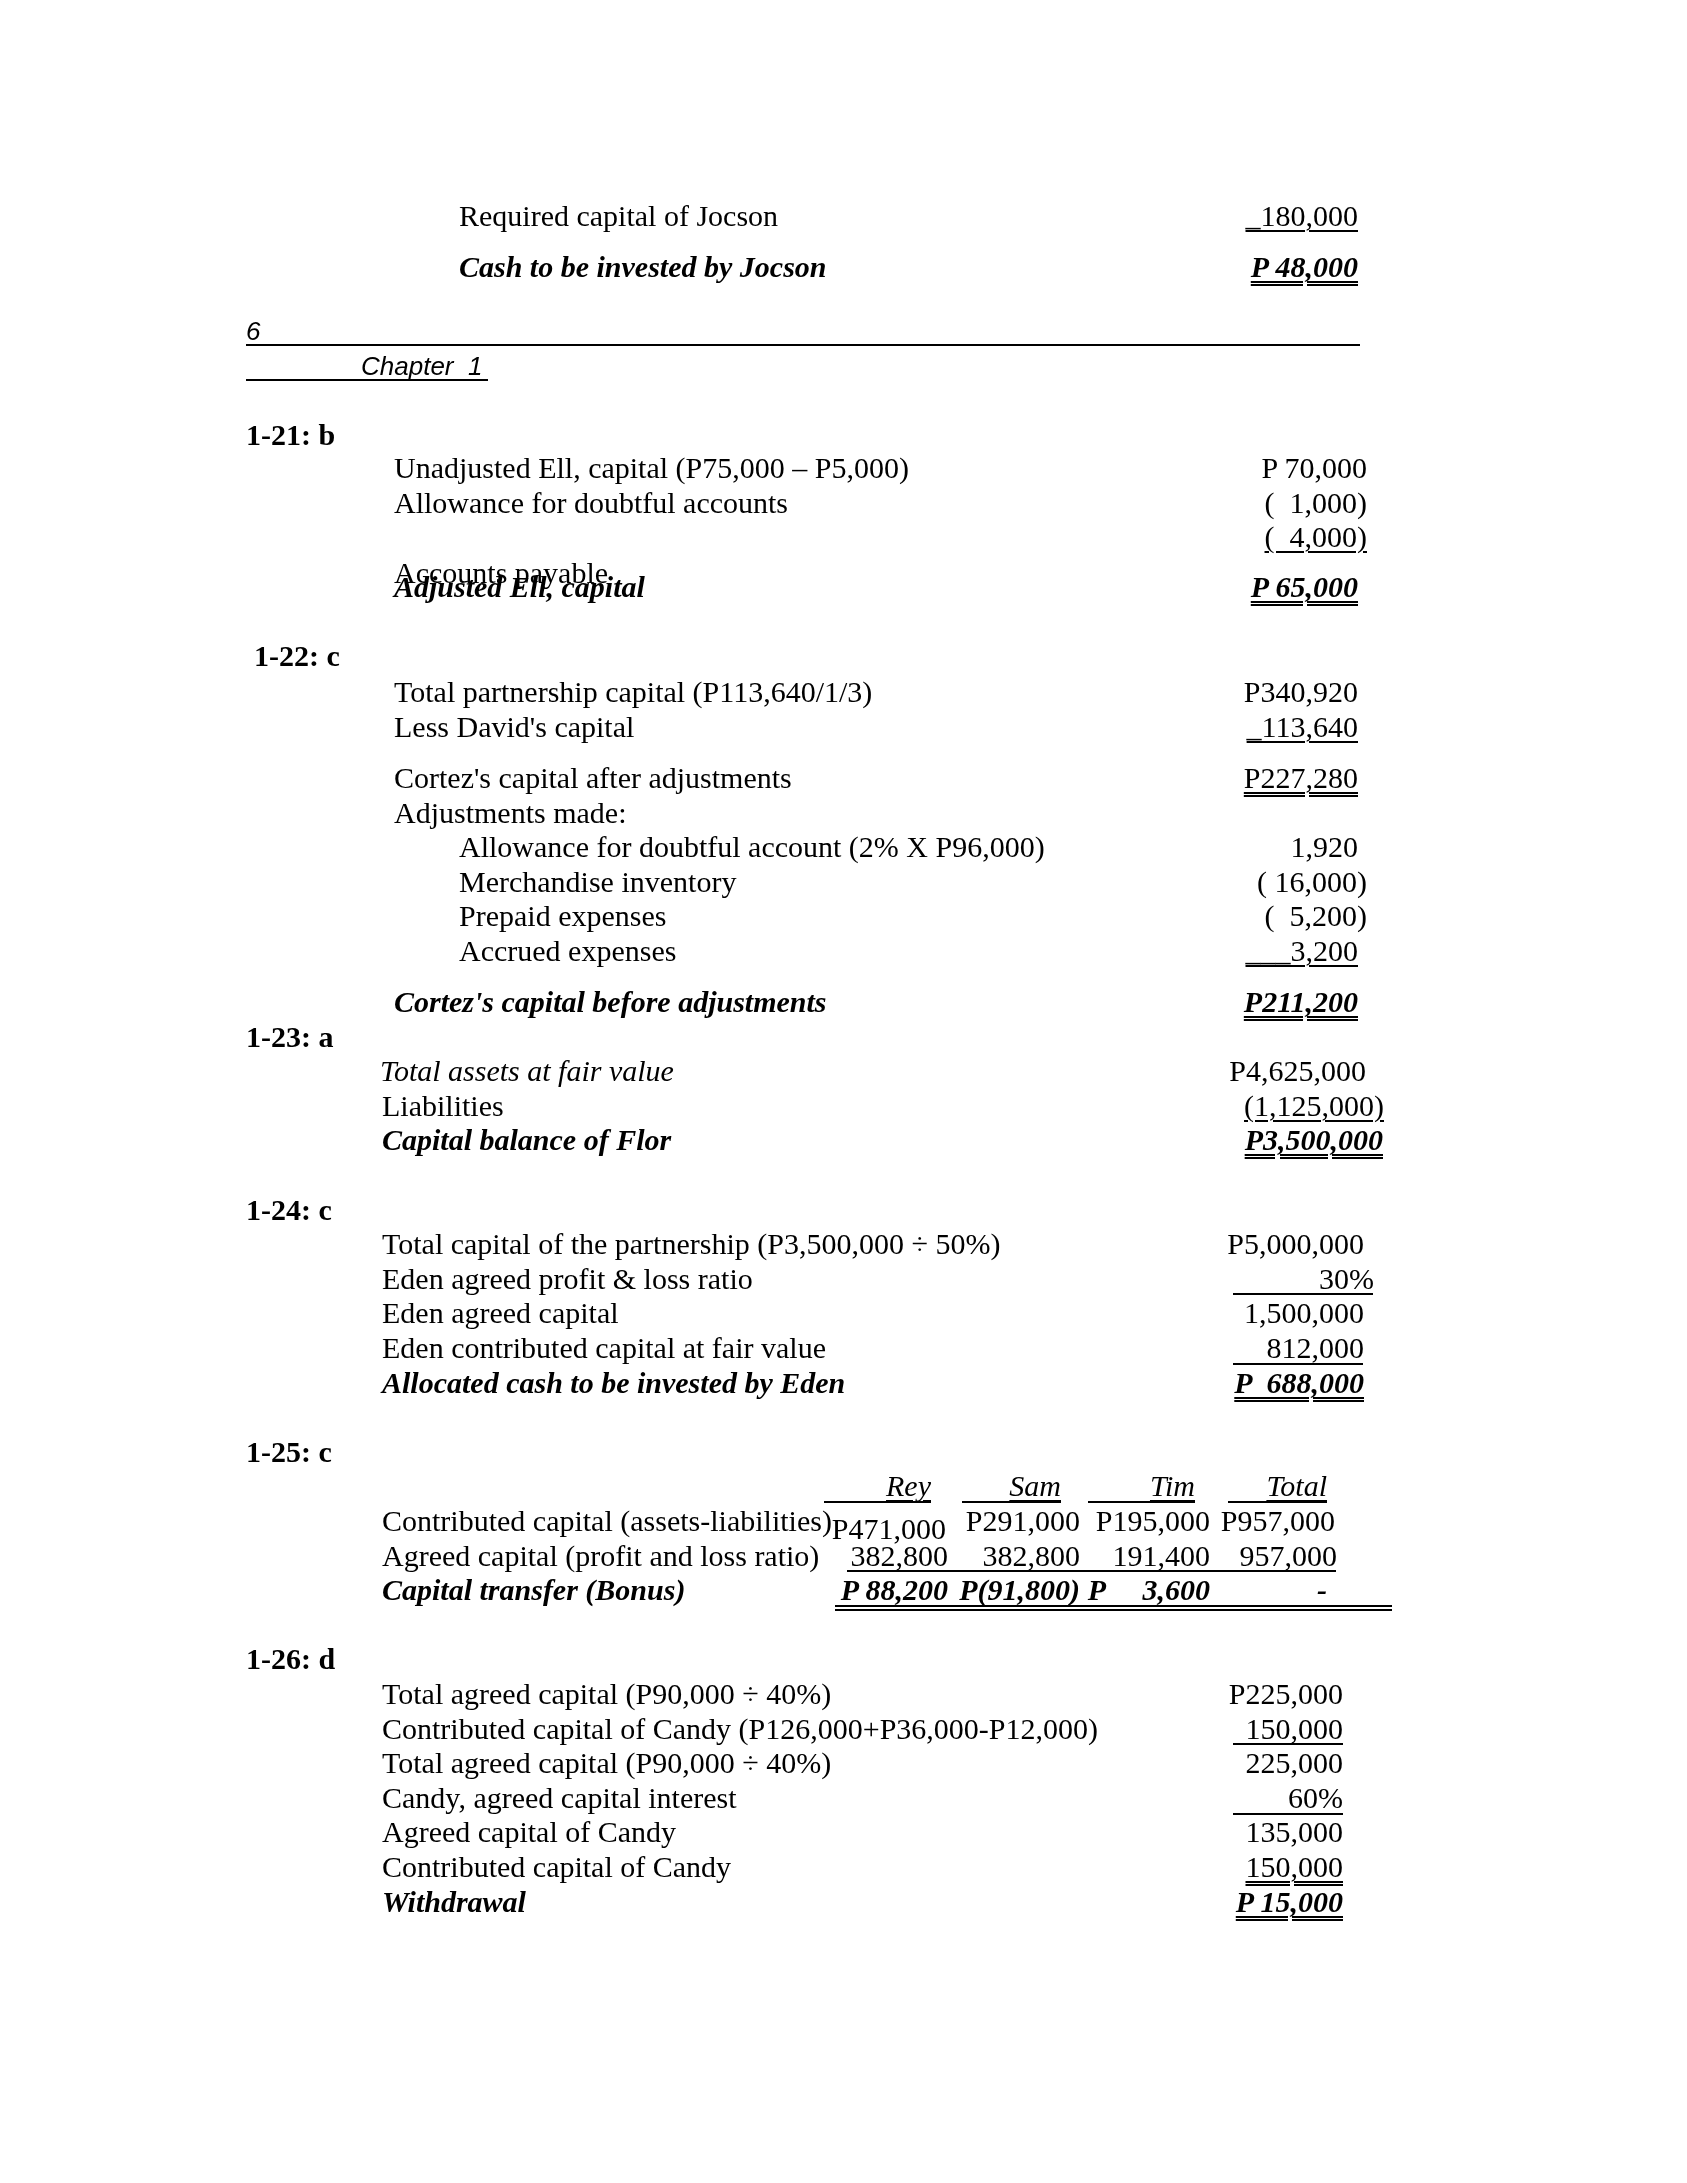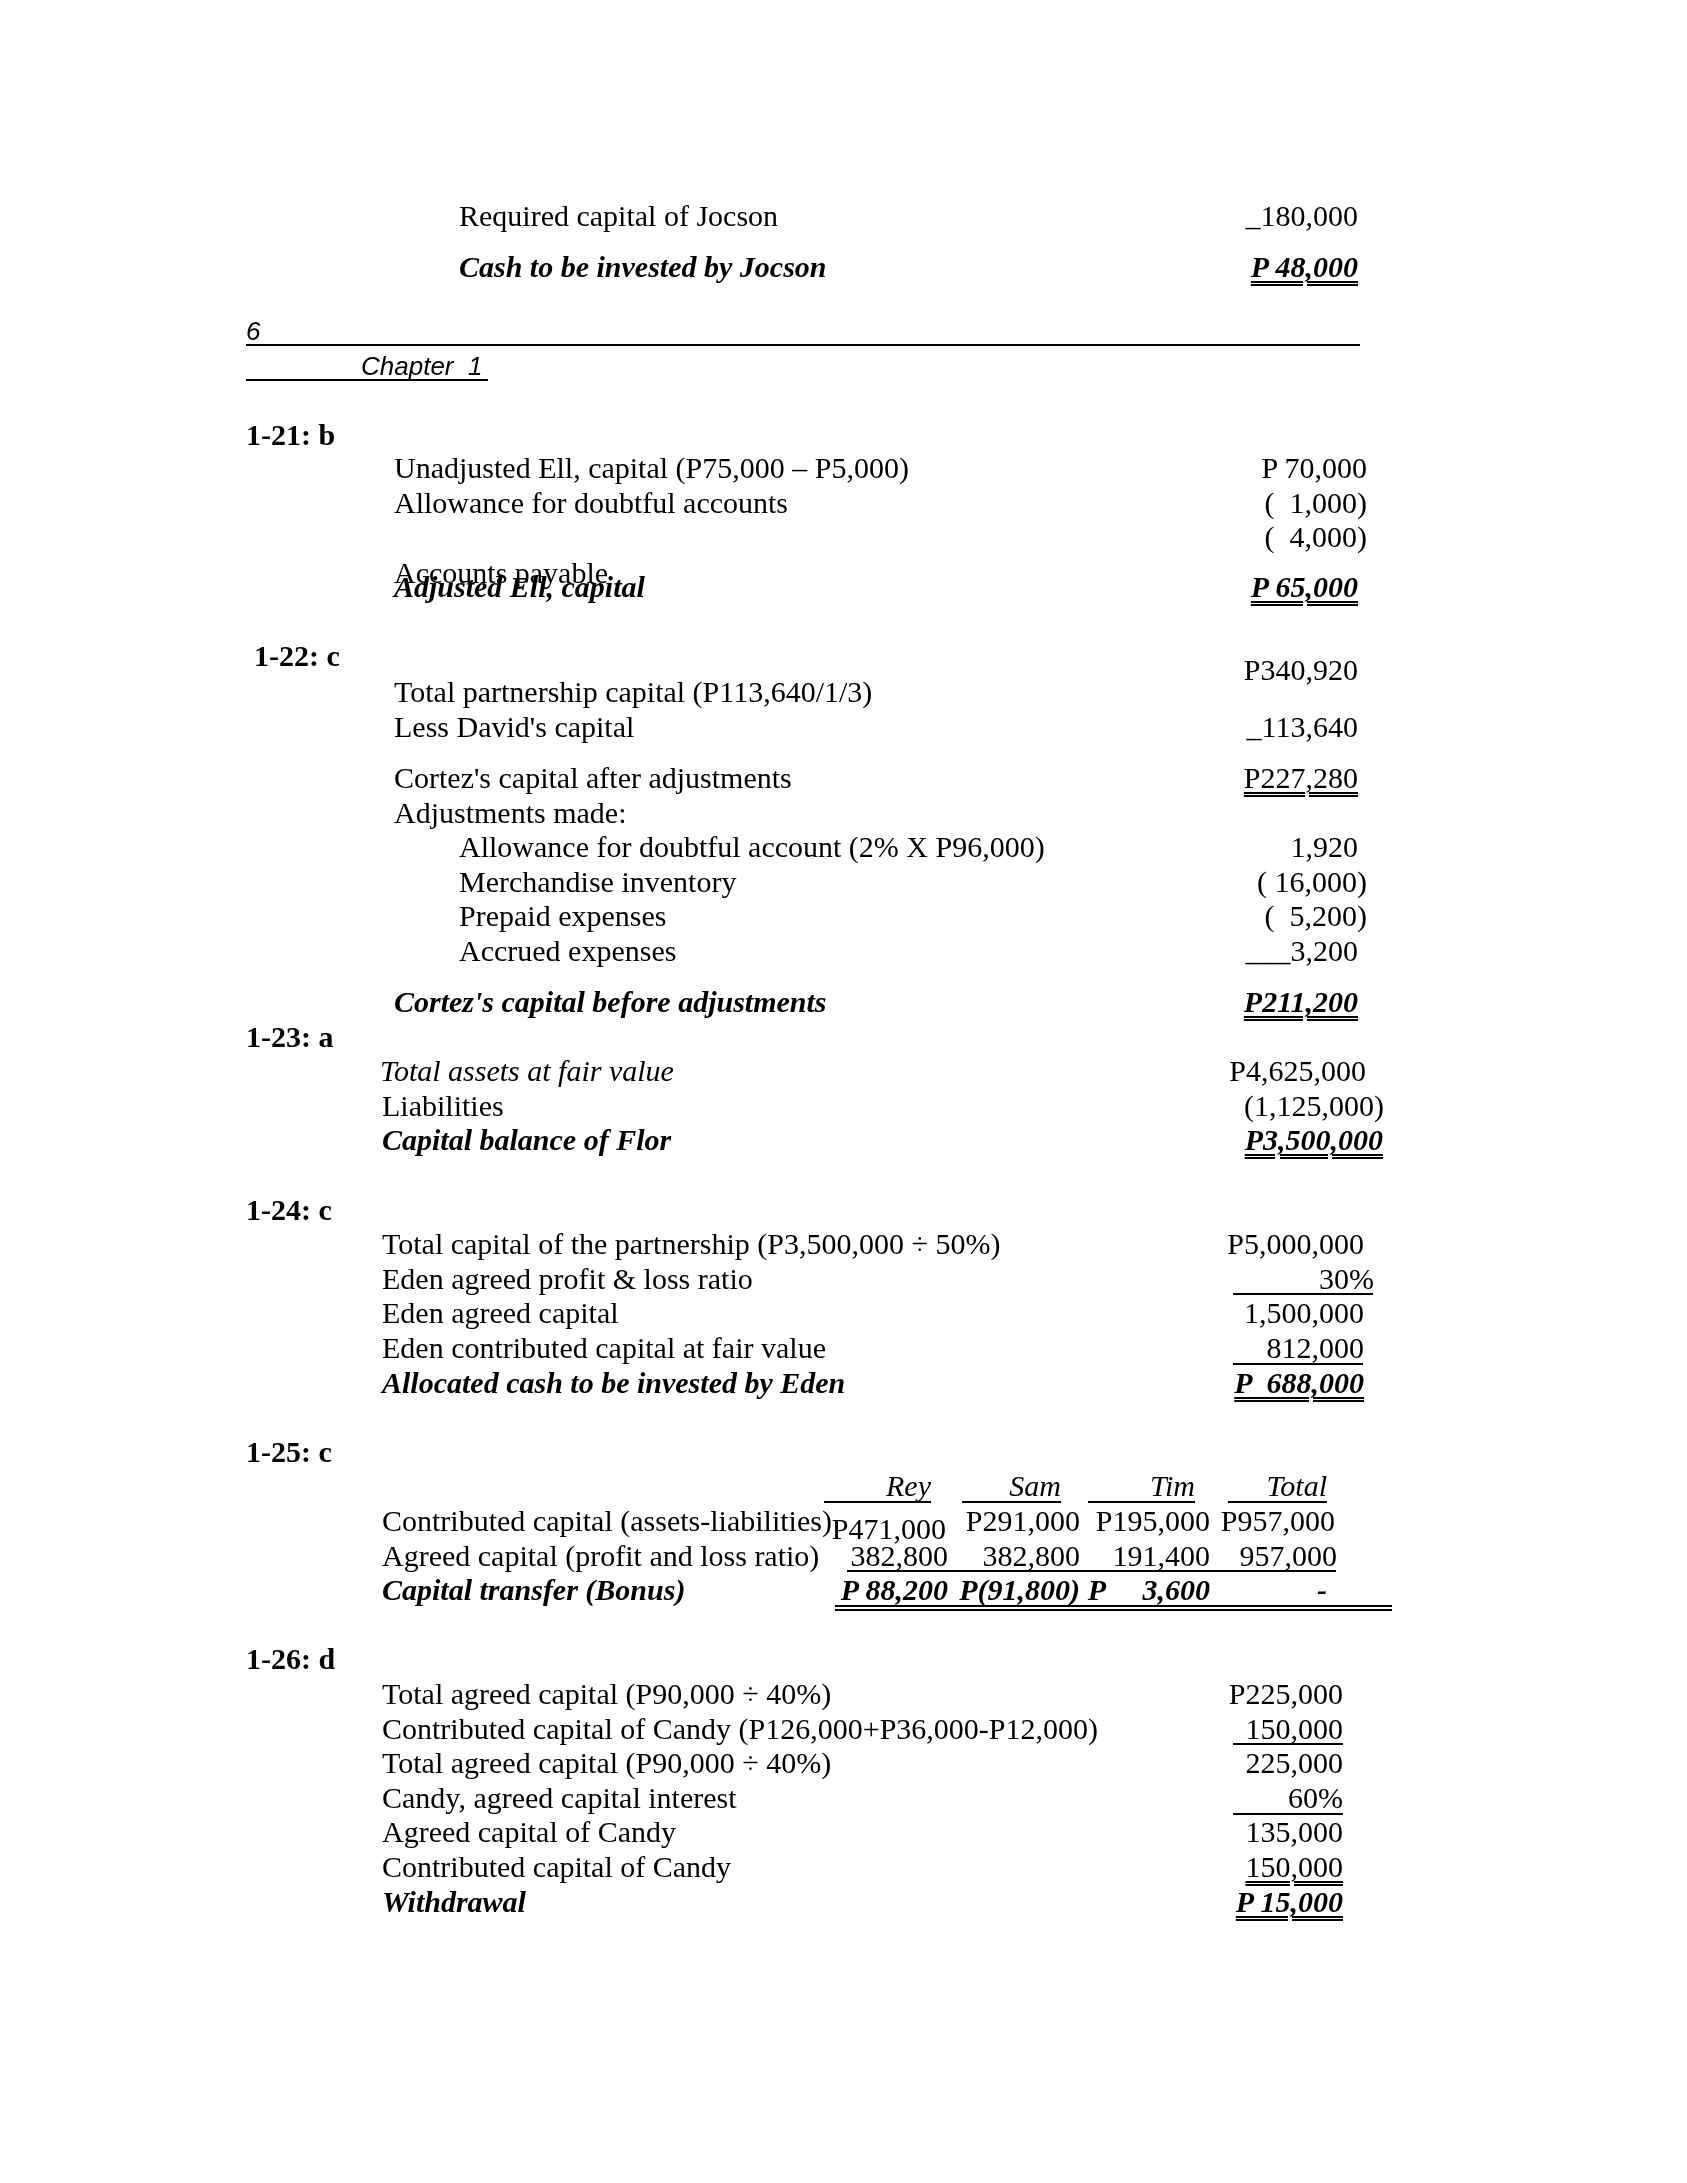--- a/index.html
+++ b/index.html
@@ -3,21 +3,21 @@
 <meta charset="utf-8">
 <style>
   html, body { margin: 0; padding: 0; background: #ffffff; }
   body { width: 1687px; height: 2183px; position: relative; overflow: hidden;
          font-family: "Liberation Serif", "DejaVu Serif", serif; color: #000; }
   .abs { position: absolute; white-space: pre; line-height: 1; }
   .txt { font-size: 30px; }
   .bi { font-weight: bold; font-style: italic; }
   .qlabel { font-weight: bold; font-size: 30px; }
   .num { text-align: right; }
-  .u { text-decoration-thickness: 1.6px; text-underline-offset: 4.1px; }
+  .u { text-decoration: underline; text-decoration-thickness: 1.6px; text-underline-offset: 4.1px; }
   .uu { text-decoration: underline double; text-decoration-thickness: 1.6px; text-underline-offset: 4.1px; }
   .hdr { font-family: "Liberation Sans", "DejaVu Sans", sans-serif; font-style: italic; font-size: 26px; }
   .rule { position: absolute; background: #000; height: 1.6px; }
   .col { position: absolute; text-align: right; white-space: pre; line-height: 1; font-size: 30px; }
 </style>
 </head>
 <body>
 
 <div class="abs txt" style="left:459px; top:201px;">Required capital of Jocson</div>
 <div class="abs txt num u" style="right:329px; top:201px;">_180,000</div>
@@ -34,21 +34,21 @@
 <div class="abs txt num" style="right:320px; top:453px;">P 70,000</div>
 <div class="abs txt" style="left:394px; top:488px;">Allowance for doubtful accounts</div>
 <div class="abs txt num" style="right:320px; top:488px;">(  1,000)</div>
 <div class="abs txt" style="left:394px; top:522px;margin-top:36px;">Accounts payable</div>
 <div class="abs txt num u" style="right:320px; top:522px;">(  4,000)</div>
 <div class="abs txt bi" style="left:394px; top:572px;">Adjusted Ell, capital</div>
 <div class="abs txt bi num uu" style="right:329px; top:572px;">P 65,000</div>
 
 <div class="abs qlabel" style="left:254px; top:641px;">1-22: c</div>
 <div class="abs txt" style="left:394px; top:677px;">Total partnership capital (P113,640/1/3)</div>
-<div class="abs txt num" style="right:329px; top:655px;margin-left:15px;">P340,920</div>
+<div class="abs txt num" style="right:329px; top:677px;margin-left:15px;">P340,920</div>
 <div class="abs txt" style="left:394px; top:712px;">Less David's capital</div>
 <div class="abs txt num u" style="right:329px; top:712px;margin-left:30px;">_113,640</div>
 <div class="abs txt" style="left:394px; top:763px;">Cortez's capital after adjustments</div>
 <div class="abs txt num uu" style="right:329px; top:763px;">P227,280</div>
 <div class="abs txt" style="left:394px; top:798px;">Adjustments made:</div>
 <div class="abs txt" style="left:459px; top:832px;">Allowance for doubtful account (2% X P96,000)</div>
 <div class="abs txt num" style="right:329px; top:832px;">1,920</div>
 <div class="abs txt" style="left:459px; top:867px;">Merchandise inventory</div>
 <div class="abs txt num" style="right:320px; top:867px;">( 16,000)</div>
 <div class="abs txt" style="left:459px; top:901px;">Prepaid expenses</div>

